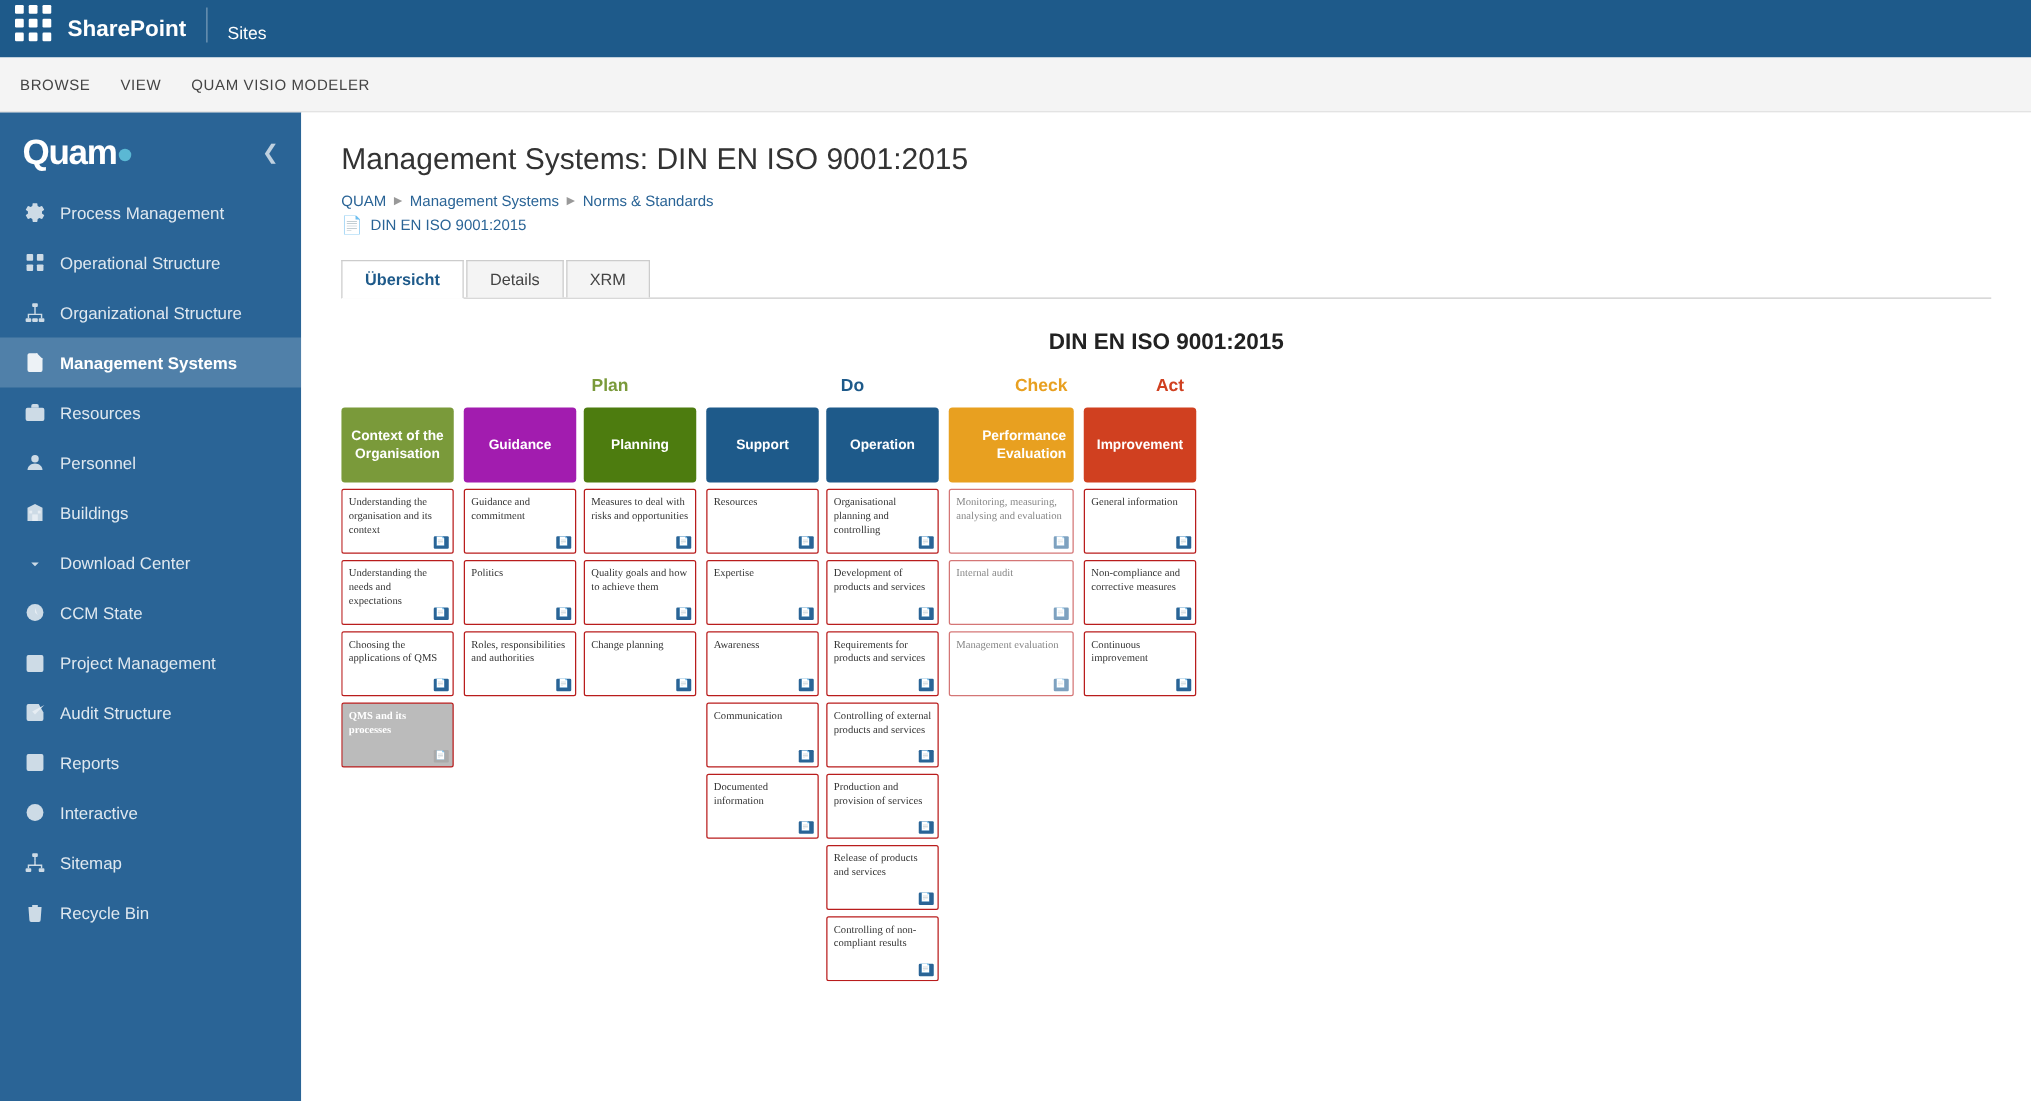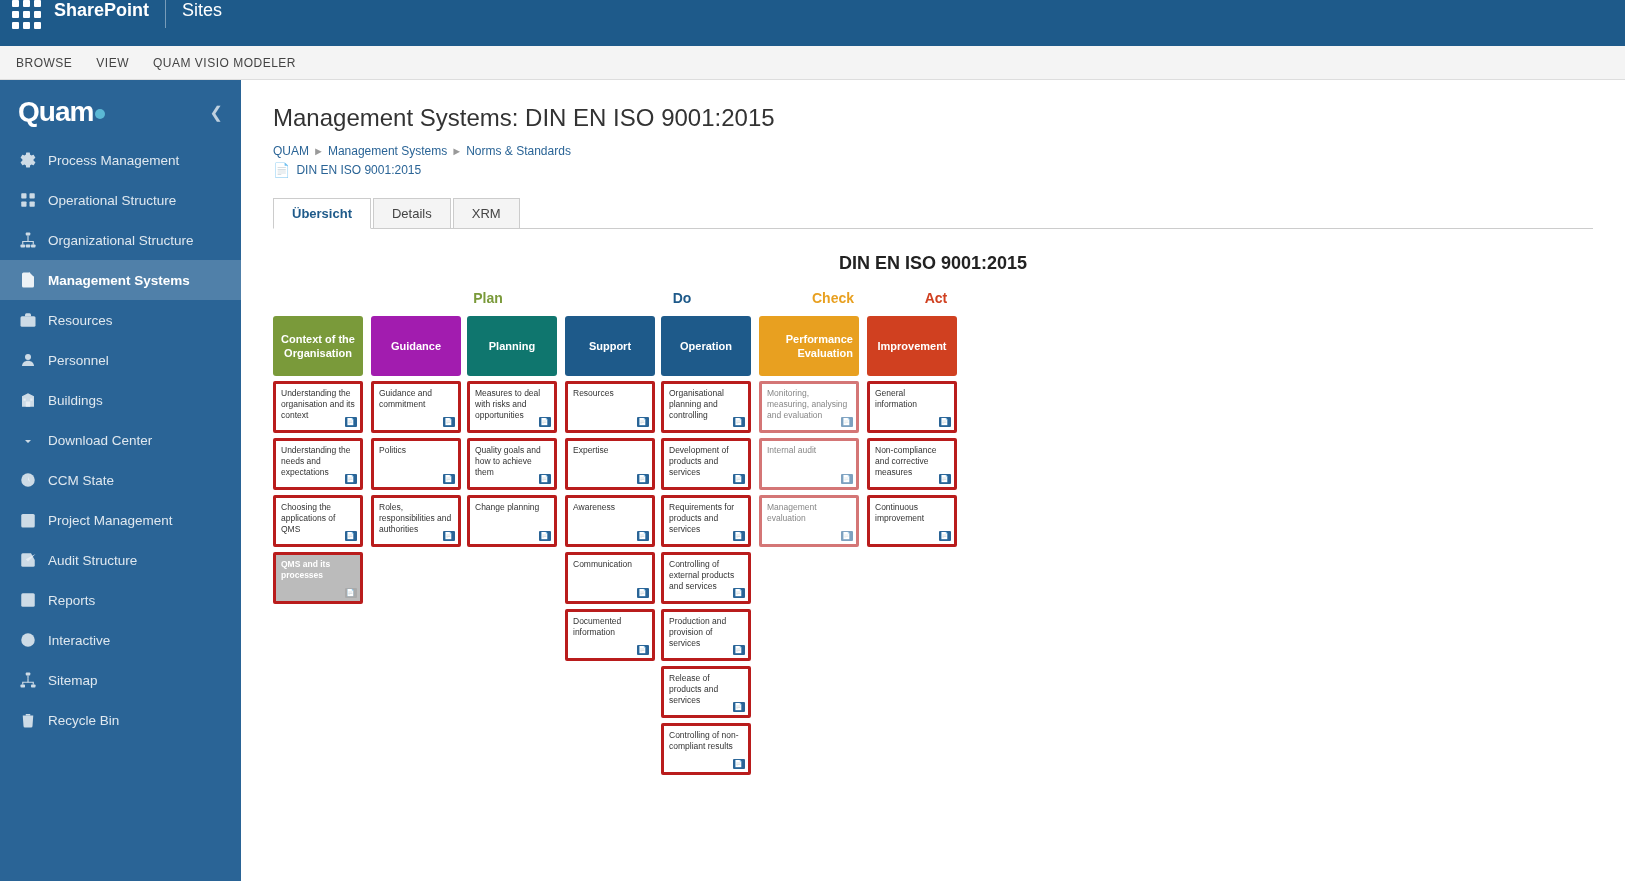--- a/index.html
+++ b/index.html
@@ -3,22 +3,22 @@
   <meta charset="utf-8">
   <style>
     * { box-sizing: border-box; margin: 0; padding: 0; }
     body { font-family: 'Segoe UI', Arial, sans-serif; font-size: 13px; background: #fff; overflow: hidden; height: 881px; width: 1625px; }
 
     
     .topbar {
       background: #1e5a8a;
       height: 46px;
       display: flex;
-      align-items: flex-start;
-      padding: 0 12px;
+      align-items: flex-end;
+      padding: 12px 12px;
       gap: 12px;
     }
     .topbar-grid {
       display: grid;
       grid-template-columns: repeat(3,8px);
       grid-template-rows: repeat(3,8px);
       gap: 3px;
       cursor: pointer;
     }
     .topbar-grid span {
@@ -32,30 +32,30 @@
       font-weight: 600;
       color: #fff;
     }
     .topbar-divider {
       width: 1px;
       height: 28px;
       background: rgba(255,255,255,0.4);
       margin: 0 4px;
     }
     .topbar-sites {
-      font-size: 18px;
+      font-size: 14px;
       color: #fff;
       font-weight: 400;
     }
 
     
     .ribbon {
       background: #f4f4f4;
       border-bottom: 1px solid #ddd;
-      height: 34px;
+      height: 44px;
       display: flex;
       align-items: center;
       padding: 0 16px;
       gap: 24px;
     }
     .ribbon-item {
       font-size: 12px;
       color: #444;
       cursor: pointer;
       text-transform: uppercase;
@@ -238,28 +238,29 @@
       text-align: center;
       line-height: 1.3;
       min-height: 60px;
       display: flex;
       align-items: center;
       justify-content: center;
     }
     .card {
       width: 90px;
       min-height: 52px;
-      border: 3px solid #b91c1c;
+      border: 1px solid #b91c1c;
       border-radius: 2px;
       padding: 4px 5px 2px;
       background: #fff;
       font-size: 8.5px;
       color: #333;
       line-height: 1.3;
       position: relative;
+      font-family: Liberation Serif, serif;
     }
     .card-icon {
       position: absolute;
       bottom: 3px;
       right: 3px;
       width: 12px;
       height: 10px;
       background: #ddd;
       border-radius: 1px;
       display: flex;
@@ -273,21 +274,21 @@
 
     
     .plan-label { color: #7a9a3a; }
     .do-label { color: #1e5a8a; }
     .check-label { color: #e8a020; }
     .act-label { color: #d04020; }
 
     
     .col-context { background: #7a9a3a; }
     .col-guidance { background: #a21caf; }
-    .col-planning { background: #0f766e; }
+    .col-planning { background: #4d7c0f; }
     .col-support { background: #1e5a8a; }
     .col-operation { background: #1e5a8a; }
     .col-perf { background: #e8a020; }
     .col-improvement { background: #d04020; }
 
     
     .sidebar::-webkit-scrollbar { width: 4px; }
     .sidebar::-webkit-scrollbar-thumb { background: rgba(255,255,255,0.2); }
   </style>
 </head>

